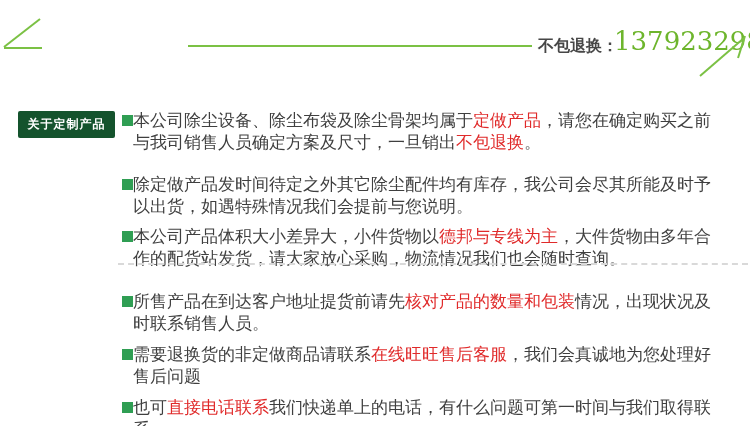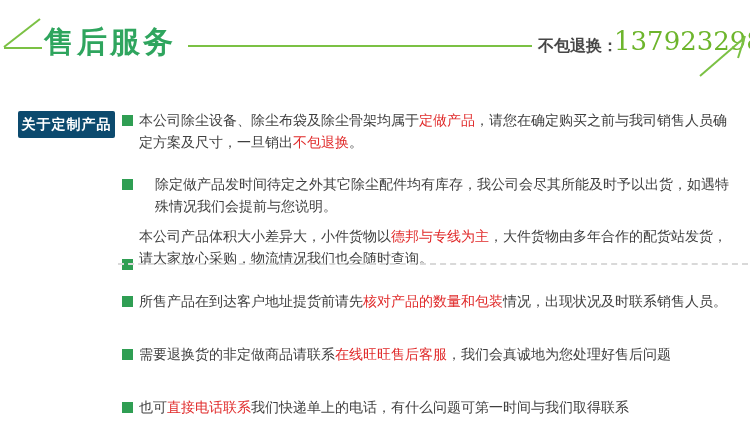--- a/index.html
+++ b/index.html
@@ -26,63 +26,62 @@
     font-size:16px; font-weight:bold; color:#474747;
   }
   .hotline-number {
     position:absolute; left:614px; top:26px;
     font-size:26px; color:#6db52c;
     font-family:"DejaVu Serif","Liberation Serif",serif;
   }
   
   .section-label {
     position:absolute; left:18px; width:97px; height:27px;
-    background:#0c4a6e; color:#ffffff; font-size:14px; font-weight:bold;
+    background:#14532d; color:#ffffff; font-size:12px; font-weight:bold;
     display:flex; align-items:center; justify-content:center;
     letter-spacing:1px; border-radius:2px;
   }
   .label-1 { top:111px; }
   .label-2 { top:292px; }
   
   .bullet-row {
     position:absolute; left:122px; width:616px;
     display:flex; align-items:flex-start;
   }
   .bullet-square {
     flex:0 0 11px; width:11px; height:11px; background:#2f9e53; margin-top:5px;
   }
   .bullet-text {
-    margin-left:6px; width:588px;
-    font-size:14px; line-height:22px; color:#3f3f3f;
+    margin-left:0; width:588px;
+    font-size:17px; line-height:22px; color:#3f3f3f;
     font-family:"Liberation Serif","DejaVu Serif",serif;
     letter-spacing:0px;
   }
   .bullet-text .hl { color:#e02a2a; }
   .row-1 { top:110px; }
-  .row-2 { top:174px;gap:16px; }
-  .row-3 { top:226px;align-items:flex-end; }
+  .row-2 { top:174px; }
+  .row-3 { top:226px; }
   .row-4 { top:291px; }
   .row-5 { top:344px; }
   .row-6 { top:397px; }
   .divider {
     position:absolute; left:118px; top:263px; width:630px; height:0;
     border-top:2px dashed #d9d9d9;
   }
 </style>
 </head>
 <body>
 
 <div class="page">
 
   <svg class="corner-mark mark-left" width="44" height="40" viewBox="0 0 44 40">
     <line x1="2" y1="36" x2="40" y2="36" stroke="#7bc144" stroke-width="2"></line>
     <line x1="2" y1="35" x2="38" y2="7" stroke="#7bc144" stroke-width="2"></line>
   </svg>
 
-  <div class="page-title">售后服务</div>
 
   <div class="header-line"></div>
 
   <div class="hotline-label">不包退换：</div>
   <div class="hotline-number">13792329856</div>
 
   <svg class="corner-mark mark-right" width="52" height="46" viewBox="0 0 52 46">
     <line x1="4" y1="44" x2="48" y2="6" stroke="#7bc144" stroke-width="2"></line>
     <line x1="49" y1="4" x2="42" y2="26" stroke="#7bc144" stroke-width="2"></line>
   </svg>

